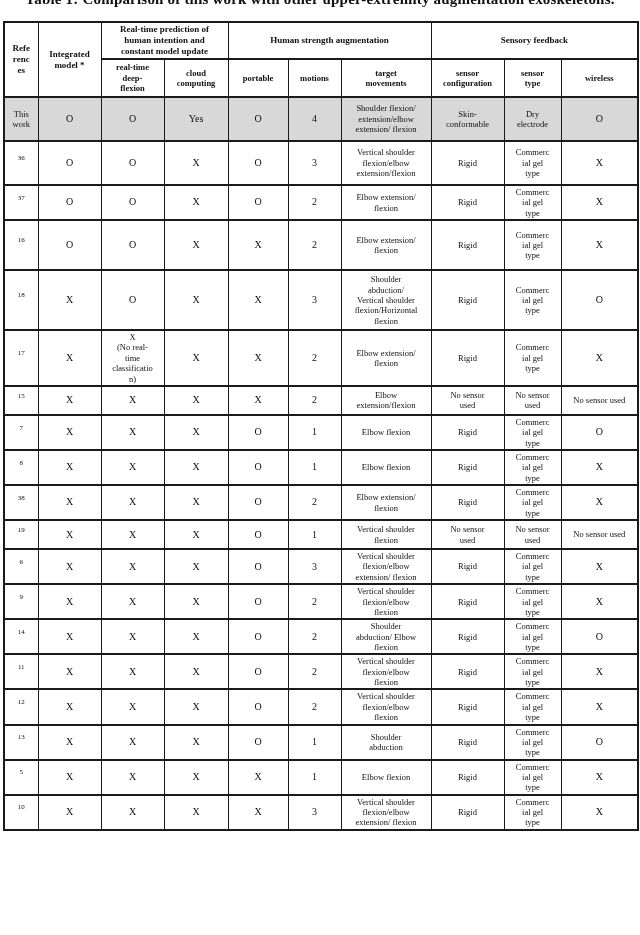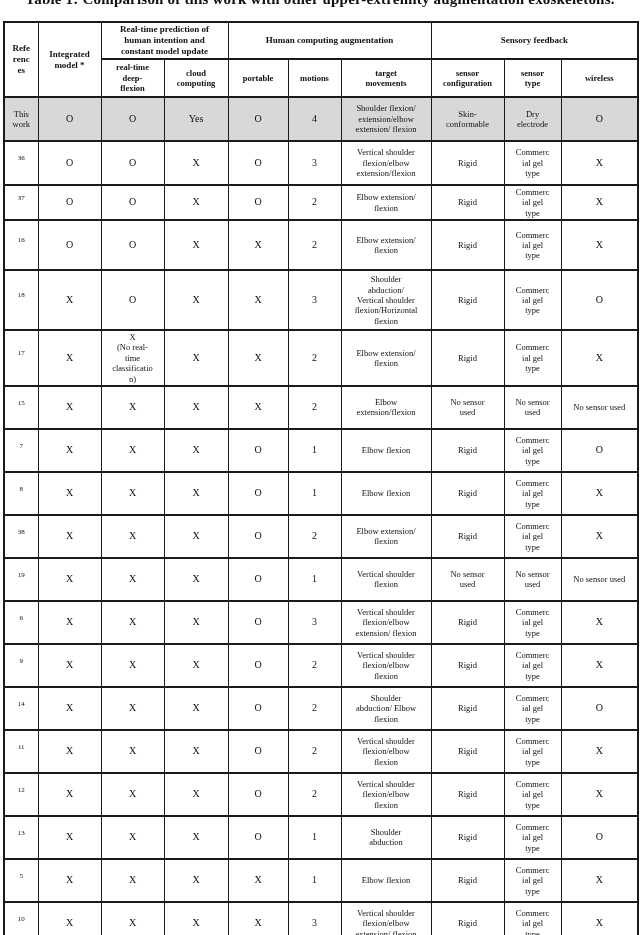--- a/index.html
+++ b/index.html
@@ -37,21 +37,21 @@
     padding: 1px 2px;
     white-space: pre-line;
     overflow: hidden;
     line-height: 1.22;
   }
   table.cmp { border: 2px solid #1a1a1a; }
   thead th { font-weight: bold; font-size: 8.5px; }
   thead tr.group-row th { font-size: 9px; height: 33px; }
   thead tr.sub-row th { height: 34px; }
   th.span-col { font-size: 9px; margin-top: 34px; }
-  tbody tr { height: 43px; }
+  tbody tr { height: 29px; }
   tbody tr:nth-child(1) { height: 44px; }
   tbody tr:nth-child(2) { height: 44px; }
   tbody tr:nth-child(3) { height: 32px; }
   tbody tr:nth-child(4) { height: 50px; }
   tbody tr:nth-child(5) { height: 60px; }
   tbody tr:nth-child(6) { height: 55px; }
   tbody td { font-size: 8.5px; }
   tbody td.mark { font-size: 10px; }
   tbody td.ref-cell { font-size: 8.5px; }
   tbody td.ref-cell.sup { font-size: 7px; vertical-align: middle; padding-bottom: 10px; }
@@ -80,21 +80,21 @@
     <thead>
       <tr class="group-row">
         <th rowspan="2">Refe
 renc
 es</th>
         <th rowspan="2">Integrated
 model *</th>
         <th colspan="2" class="span-col">Real-time prediction of
 human intention and
 constant model update</th>
-        <th colspan="3" class="span-col">Human computing augmentation</th>
+        <th colspan="3" class="span-col">Human strength augmentation</th>
         <th colspan="3" class="span-col">Sensory feedback</th>
       </tr>
       <tr class="sub-row">
         <th>real-time
 deep-
 flexion</th>
         <th>cloud
 computing</th>
         <th>portable</th>
         <th>motions</th>

